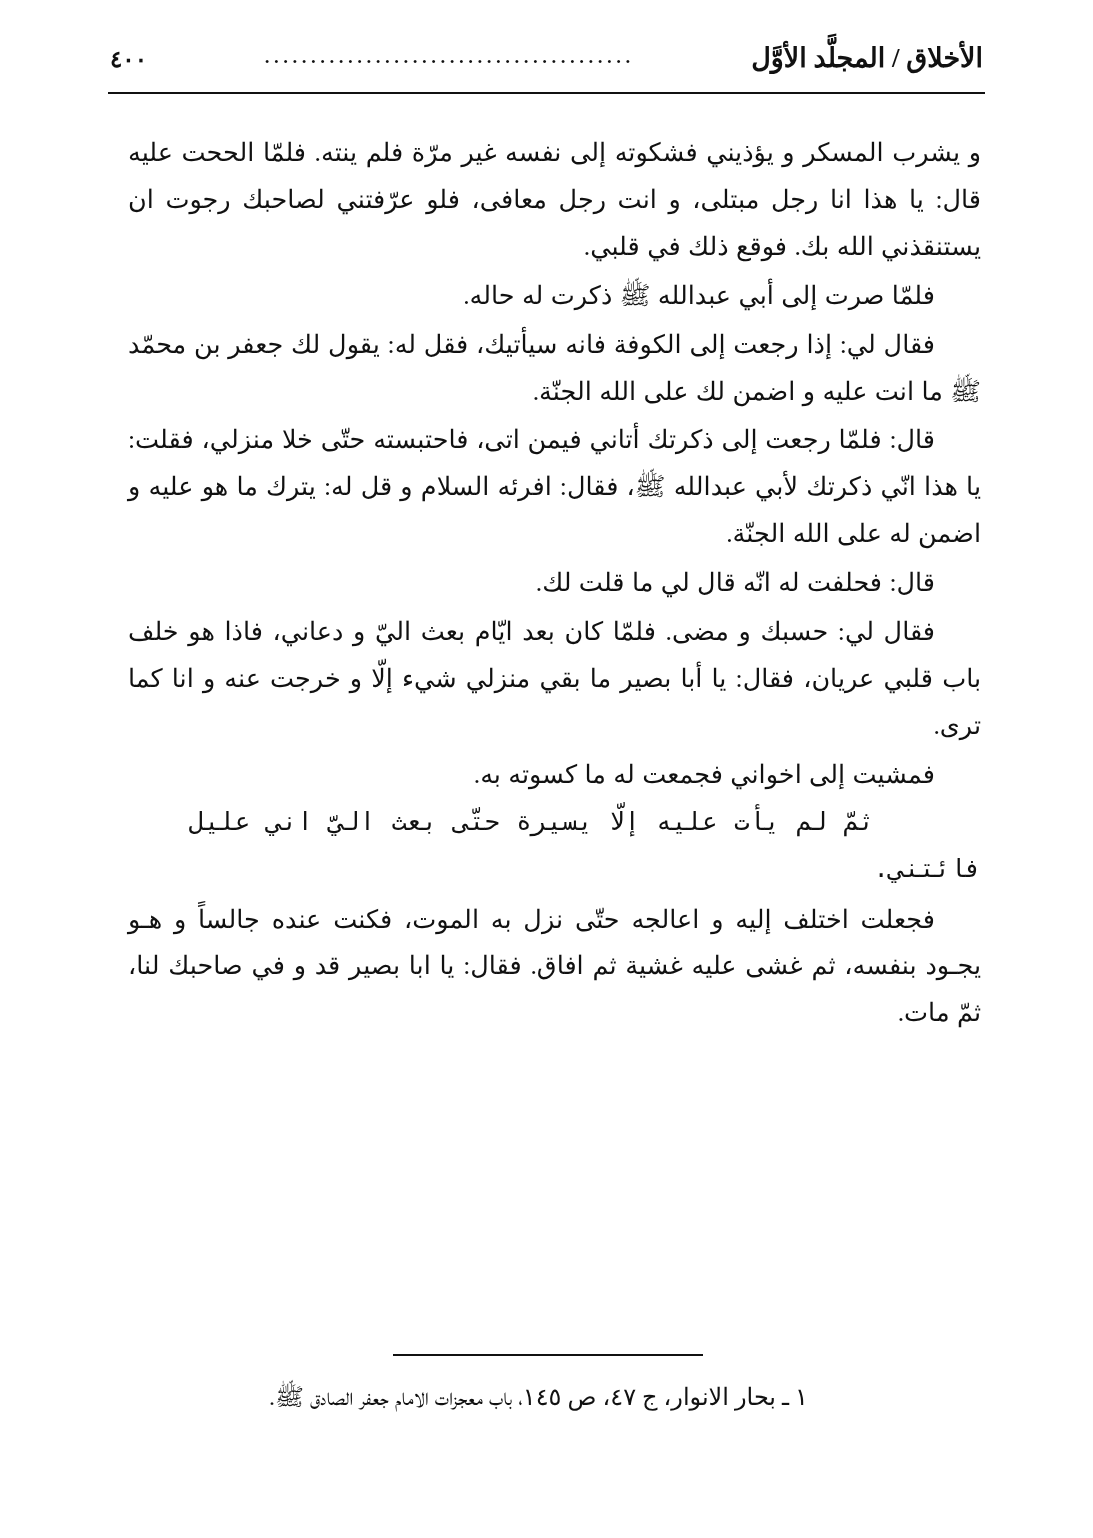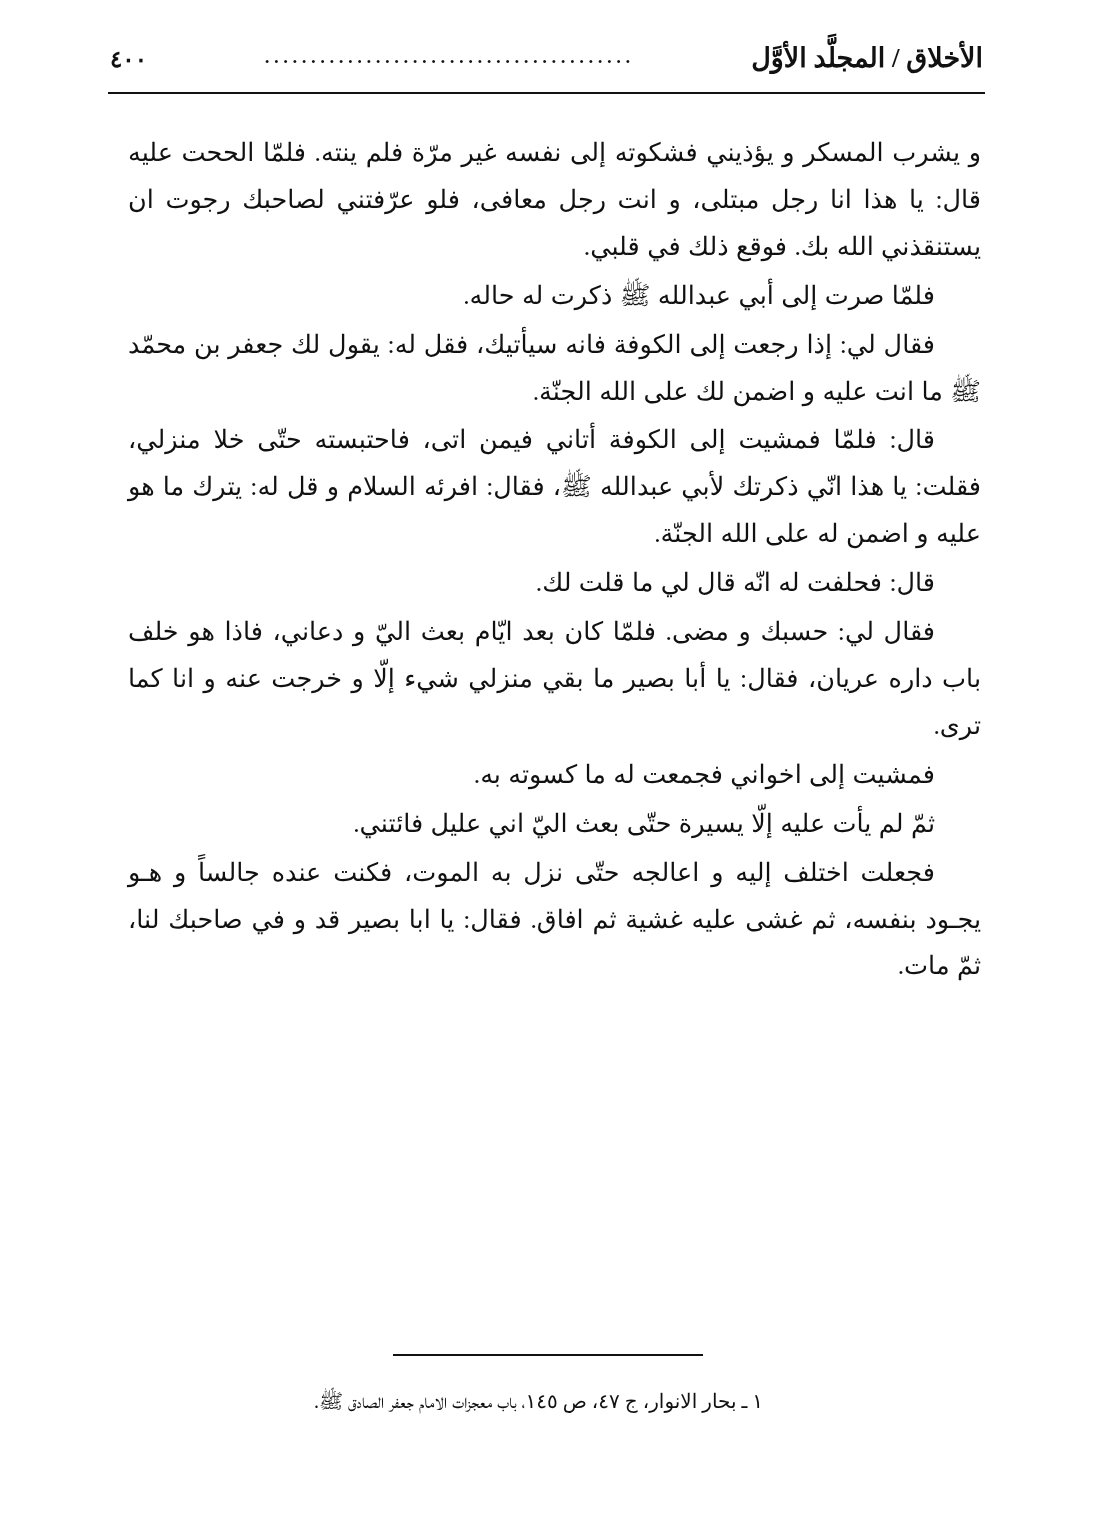--- a/index.html
+++ b/index.html
@@ -95,44 +95,44 @@
     width: 310px;
     border-top: 2.2px solid #111;
   }
   .footnote {
     position: absolute;
     bottom: 120px;
     right: 128px;
     left: 112px;
     direction: rtl;
     text-align: center;
-    font-size: 20px;
+    font-size: 24px;
     line-height: 1.7;
   }
 </style>
 </head>
 <body>
 
 <div class="page">
 
   <div class="header">
     <div class="header-title">الأخلاق / المجلَّد الأوَّل</div>
     <div class="header-dots">........................................</div>
     <div class="header-page-number">٤٠٠</div>
   </div>
   <div class="header-rule"></div>
 
   <div class="body">
     <p class="para">و يشرب المسكر و يؤذيني فشكوته إلى نفسه غير مرّة فلم ينته. فلمّا الححت عليه قال: يا هذا انا رجل مبتلى، و انت رجل معافى، فلو عرّفتني لصاحبك رجوت ان يستنقذني الله بك. فوقع ذلك في قلبي.</p>
     <p class="para indent" style="text-align:center;">فلمّا صرت إلى أبي عبدالله ﷺ ذكرت له حاله.</p>
     <p class="para indent">فقال لي: إذا رجعت إلى الكوفة فانه سيأتيك، فقل له: يقول لك جعفر بن محمّد ﷺ ما انت عليه و اضمن لك على الله الجنّة.</p>
-    <p class="para indent">قال: فلمّا فمشيت إلى الكوفة أتاني فيمن اتى، فاحتبسته حتّى خلا منزلي، فقلت: يا هذا انّي ذكرتك لأبي عبدالله ﷺ، فقال: افرئه السلام و قل له: يترك ما هو عليه و اضمن له على الله الجنّة.</p>
+    <p class="para indent">قال: فلمّا رجعت إلى ذكرتك أتاني فيمن اتى، فاحتبسته حتّى خلا منزلي، فقلت: يا هذا انّي ذكرتك لأبي عبدالله ﷺ، فقال: افرئه السلام و قل له: يترك ما هو عليه و اضمن له على الله الجنّة.</p>
     <p class="para indent" style="">قال: فحلفت له انّه قال لي ما قلت لك.</p>
-    <p class="para indent">فقال لي: حسبك و مضى. فلمّا كان بعد ايّام بعث اليّ و دعاني، فاذا هو خلف باب داره عريان، فقال: يا أبا بصير ما بقي منزلي شيء إلّا و خرجت عنه و انا كما ترى.</p>
+    <p class="para indent">فقال لي: حسبك و مضى. فلمّا كان بعد ايّام بعث اليّ و دعاني، فاذا هو خلف باب قلبي عريان، فقال: يا أبا بصير ما بقي منزلي شيء إلّا و خرجت عنه و انا كما ترى.</p>
     <p class="para indent" style="text-align:left;">فمشيت إلى اخواني فجمعت له ما كسوته به.</p>
-    <p class="para indent" style="">ثمّ لم يأت عليه إلّا يسيرة حتّى بعث اليّ اني عليل فائتني.</p>
+    <p class="para indent" style="text-align:center;font-family:Liberation Mono, monospace;">ثمّ لم يأت عليه إلّا يسيرة حتّى بعث اليّ اني عليل فائتني.</p>
     <p class="para indent">فجعلت اختلف إليه و اعالجه حتّى نزل به الموت، فكنت عنده جالساً و هـو يجـود بنفسه، ثم غشى عليه غشية ثم افاق. فقال: يا ابا بصير قد و في صاحبك لنا، ثمّ مات.</p>
   </div>
 
   <div class="footnote-rule"></div>
   <div class="footnote">١ ـ بحار الانوار، ج ٤٧، ص ١٤٥، باب معجزات الامام جعفر الصادق ﷺ.</div>
 
 </div>
 
 </body></html>

